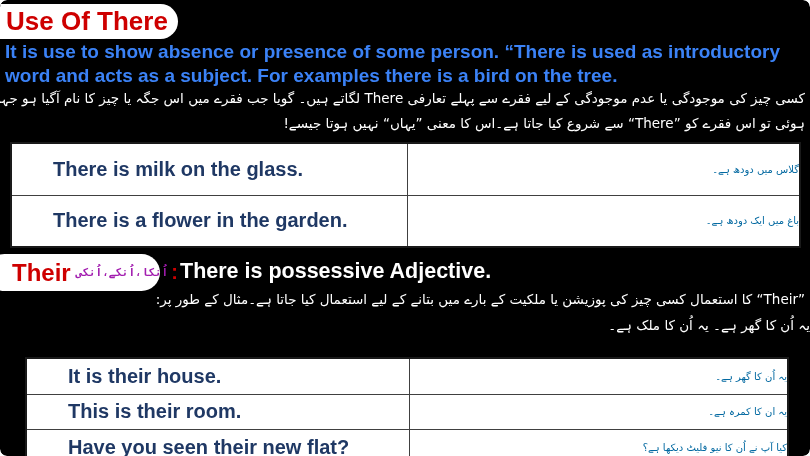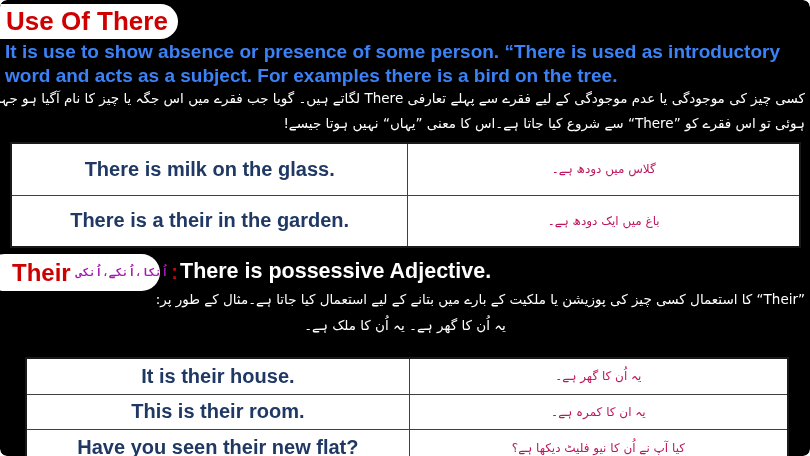--- a/index.html
+++ b/index.html
@@ -33,32 +33,32 @@
   }
 
   
   .ur-line {
     position:absolute; right:5px; white-space:nowrap;
     color:#ffffff; font-size:13.5px;
   }
   #intro-ur-1 { top:90px; }
   #intro-ur-2 { top:115px; }
   #their-ur-1 { top:291px; }
-  #their-ur-2 { top:317px; right:0; width:810px; text-align:center; }
+  #their-ur-2 { top:317px; right:0; width:810px; text-align:right; }
 
   
   .ex-table {
     position:absolute; background:#ffffff;
     border:2px solid #1a1a1a; border-collapse:collapse; table-layout:fixed;
   }
   #table-there { left:10px; top:142px; width:791px; height:106px; }
   #table-their { left:25px; top:357px; width:764px; height:110px; }
-  .ex-table td { border:1.5px solid #404040; text-align:center; vertical-align:middle; }
+  .ex-table td { border:1.5px solid #404040; vertical-align:middle;padding-left:41px; }
   .ex-table td.en { width:50.3%; color:#1f3864; font-weight:bold; font-size:20px; }
-  .ex-table td.ur { color:#be185d; font-size:12px; }
+  .ex-table td.ur { color:#0369a1; font-size:10px; }
 
   
   #possessive-heading {
     position:absolute; left:180px; top:259px;
     color:#ffffff; font-weight:bold; font-size:21.5px;
   }
 </style>
 </head>
 <body>
 
@@ -73,21 +73,21 @@
   <div class="ur-line urdu" id="intro-ur-1">کسی چیز کی موجودگی یا عدم موجودگی کے لیے فقرے سے پہلے تعارفی There لگاتے ہیں۔ گویا جب فقرے میں اس جگہ یا چیز کا نام آگیا ہو جہاں کوئی اور چیز واقع ہو یا پڑی</div>
   <div class="ur-line urdu" id="intro-ur-2">ہوئی تو اس فقرے کو ”There“ سے شروع کیا جاتا ہے۔اس کا معنی ”یہاں“ نہیں ہوتا جیسے!</div>
 
   <table class="ex-table" id="table-there">
     <tbody>
       <tr>
         <td class="en">There is milk on the glass.</td>
         <td class="ur urdu">گلاس میں دودھ ہے۔</td>
       </tr>
       <tr>
-        <td class="en">There is a their in the garden.</td>
+        <td class="en">There is a flower in the garden.</td>
         <td class="ur urdu">باغ میں ایک دودھ ہے۔</td>
       </tr>
     </tbody>
   </table>
 
   <div class="pill" id="their-pill">
     <span class="their-en">Their</span>
     <span class="their-ur urdu">اُنکا،اُنکے،اُنکی</span>
     <span class="their-colon">:</span>
   </div>

